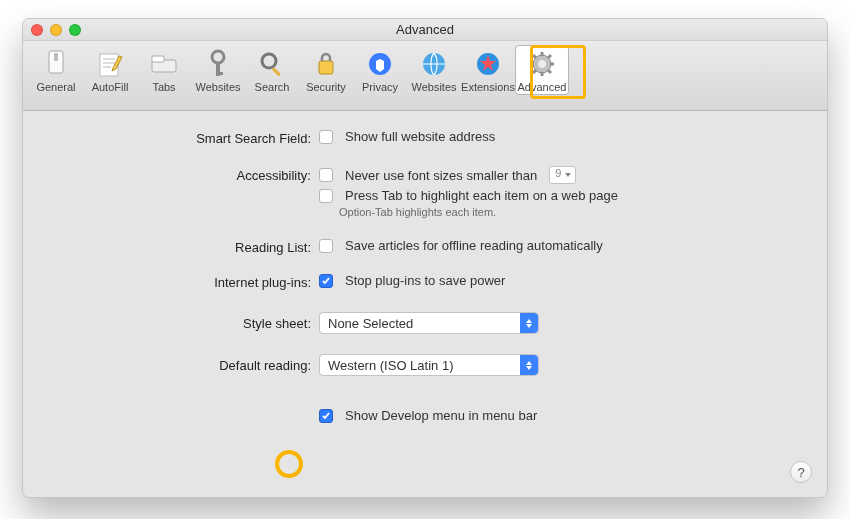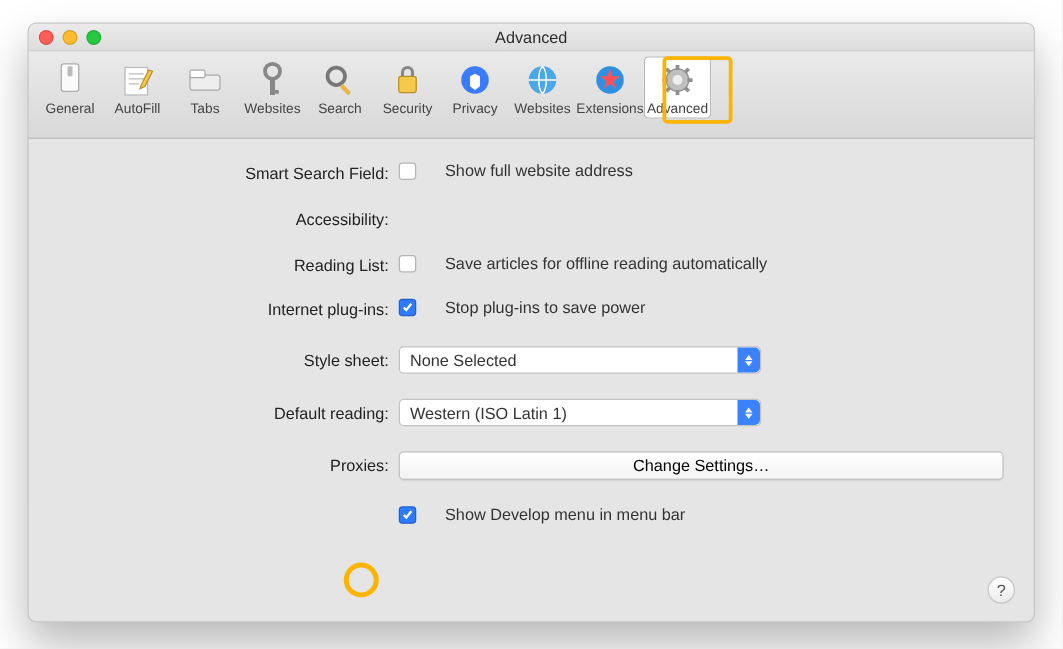--- a/index.html
+++ b/index.html
@@ -105,21 +105,21 @@
     padding-right: 8px;
     padding-top: 2px;
     color:#222;
   }
   .row .fieldcol {
     flex:1;
     display:flex;
     flex-direction:column;
     gap:4px;
   }
-  .inline { display:flex; align-items:center; gap:23px; }
+  .inline { display:flex; align-items:center; gap:12px; }
   .chk {
     width:14px; height:14px;
     border:1px solid #b5b5b5;
     border-radius:3px;
     background:#fff;
     display:inline-flex; align-items:center; justify-content:center;
     flex-shrink:0;
   }
   .chk.checked {
     background:#2f7bff;
@@ -141,21 +141,21 @@
     color:#888;
     position:relative;
   }
   .mini-select::after {
     content:""; position:absolute; right:4px; top:6px;
     border-left:3px solid transparent;
     border-right:3px solid transparent;
     border-top:4px solid #888;
   }
   .select {
-    width: 290px;
+    width: 220px;
     height: 22px;
     border:1px solid #c3c3c3;
     border-radius:4px;
     background:#fff;
     position:relative;
     padding:3px 8px;
     font-size:13px;
   }
   .select .end {
     position:absolute; right:0; top:0; bottom:0;
@@ -321,20 +321,32 @@
             <span class="chk"></span>
             <span>Show full website address</span>
           </label>
         </div>
       </div>
 
       <div style="height:12px"></div>
 
       <div class="row">
         <div class="labelcol">Accessibility:</div>
+        <div class="fieldcol">
+          <label class="inline">
+            <span class="chk"></span>
+            <span>Never use font sizes smaller than</span>
+            <span class="mini-select">9</span>
+          </label>
+          <label class="inline">
+            <span class="chk"></span>
+            <span>Press Tab to highlight each item on a web page</span>
+          </label>
+          <div class="hint">Option-Tab highlights each item.</div>
+        </div>
       </div>
 
       <div style="height:12px"></div>
 
       <div class="row">
         <div class="labelcol">Reading List:</div>
         <div class="fieldcol">
           <label class="inline">
             <span class="chk"></span>
             <span>Save articles for offline reading automatically</span>
@@ -377,26 +389,20 @@
         <div class="fieldcol">
           <div class="select">
             <span>Western (ISO Latin 1)</span>
             <span class="end"></span>
           </div>
         </div>
       </div>
 
       <div style="height:12px"></div>
 
-      <div class="row">
-        <div class="labelcol" style="padding-top:4px">Proxies:</div>
-        <div class="fieldcol">
-          <button class="btn">Change Settings…</button>
-        </div>
-      </div>
 
       <div style="height:12px"></div>
 
       <div class="row">
         <div class="labelcol"></div>
         <div class="fieldcol">
           <label class="inline">
             <span class="chk checked">
                 <svg width="10" height="10" viewBox="0 0 10 10">
                   <path d="M2 5l2 2 4-5" stroke="#fff" stroke-width="1.8" fill="none"></path>

